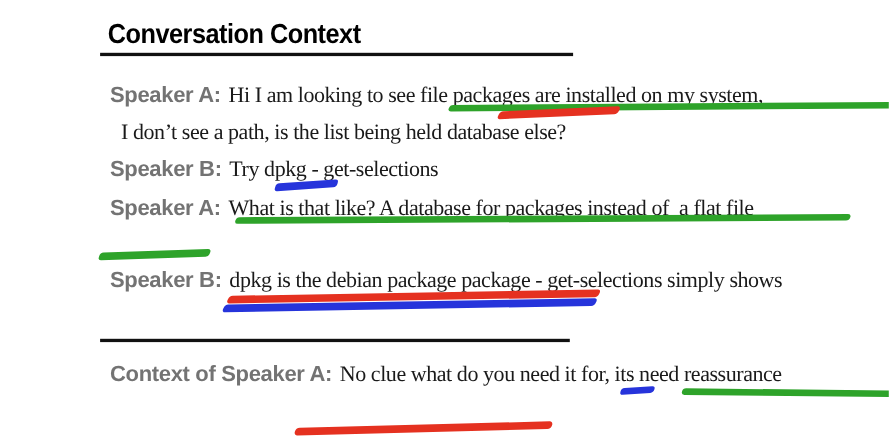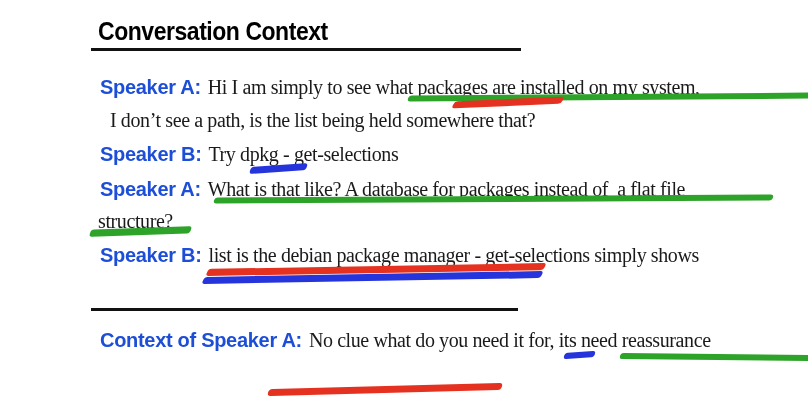--- a/index.html
+++ b/index.html
@@ -37,21 +37,21 @@
     font-size: 20px;
     line-height: 24px;
     color: #1a1a1a;
     letter-spacing: -0.4px;
     white-space: pre;
   }
   .label {
     font-family: "Liberation Sans", sans-serif;
     font-weight: bold;
     font-size: 20px;
-    color: #1d4ed8;
+    color: #737373;
     letter-spacing: -0.3px;
     margin-right: 7px;
   }
   .l1  { left: 52px; top: 75px;  }
   .l2  { left: 62px; top: 108px; }
   .l3  { left: 52px; top: 142px; }
   .l4  { left: 52px; top: 177px; }
   .l5  { left: 50px; top: 209px; }
   .l6  { left: 52px; top: 243px; }
   .l7  { left: 50px; top: 276px; }
@@ -79,31 +79,30 @@
   .st-r3 { left: 220px; top: 386px; width: 234px; height: 7px; transform: rotate(-1.5deg) skewX(-18deg); border-radius: 5px; }
 </style>
 </head>
 <body>
 
 <div class="page">
 
   <div class="title">Conversation Context</div>
   <div class="rule title-rule"></div>
 
-  <div class="line l1"><span class="label">Speaker A:</span><span>Hi I am simply to see what packages are installed on my system,</span></div>
+  <div class="line l1"><span class="label">Speaker A:</span><span>Hi I am looking to see file packages are installed on my system,</span></div>
 
-  <div class="line l2"><span>I don’t see a path, is the list being held somewhere that?</span></div>
+  <div class="line l2"><span>I don’t see a path, is the list being held database else?</span></div>
 
   <div class="line l4"><span class="label">Speaker A:</span><span>What is that like? A database for packages instead of  a flat file</span></div>
 
   <div class="line l3"><span class="label">Speaker B:</span><span>Try dpkg - get-selections</span></div>
 
-  <div class="line l5"><span>structure?</span></div>
 
-  <div class="line l6"><span class="label">Speaker B:</span><span>list is the debian package manager - get-selections simply shows</span></div>
+  <div class="line l6"><span class="label">Speaker B:</span><span>dpkg is the debian package package - get-selections simply shows</span></div>
 
 
   <div class="rule section-rule"></div>
 
   <div class="line l8"><span class="label">Context of Speaker A:</span><span>No clue what do you need it for, its need reassurance</span></div>
 
 
   <div class="stroke s-green st-g1" title="what packages are installed on my system,"></div>
   <div class="stroke s-red   st-r1" title="packages"></div>
   <div class="stroke s-blue  st-b1" title="dpkg"></div>

